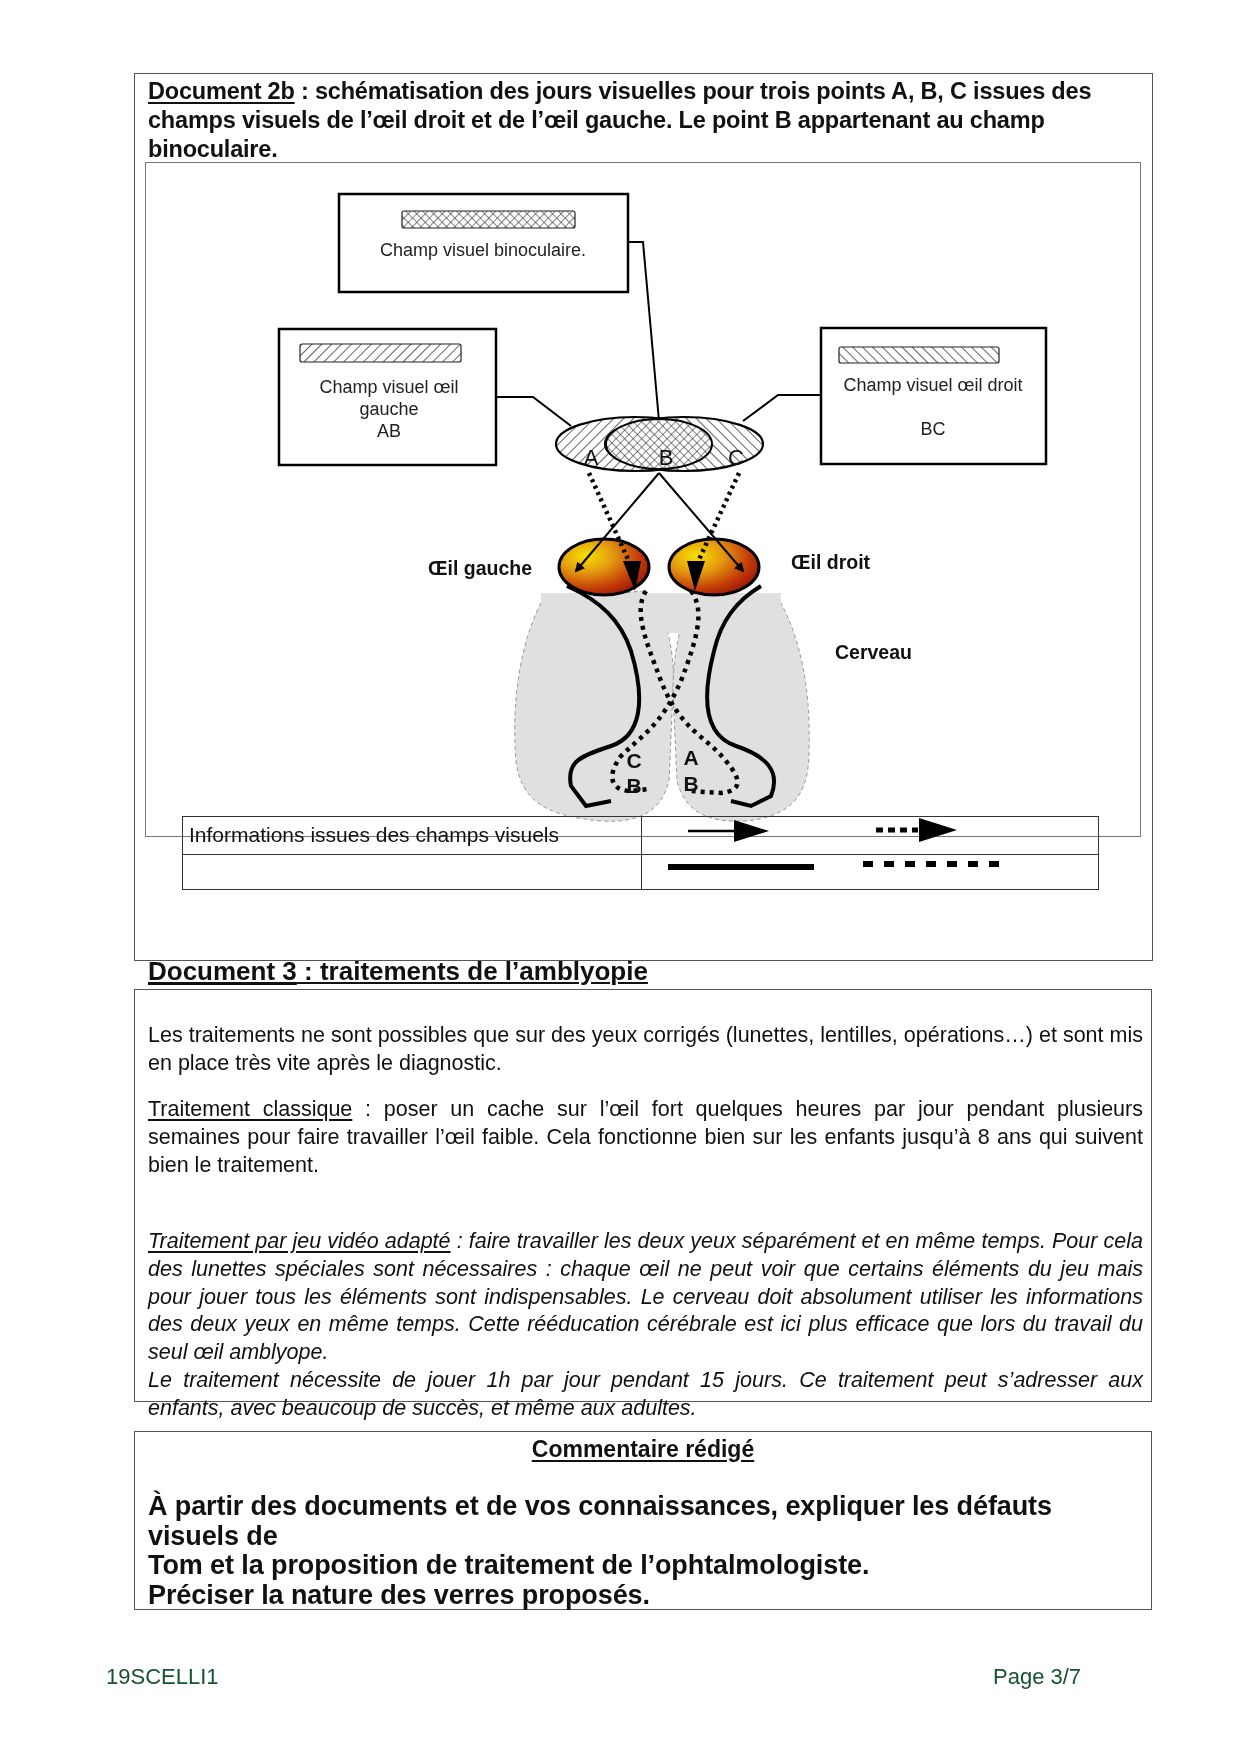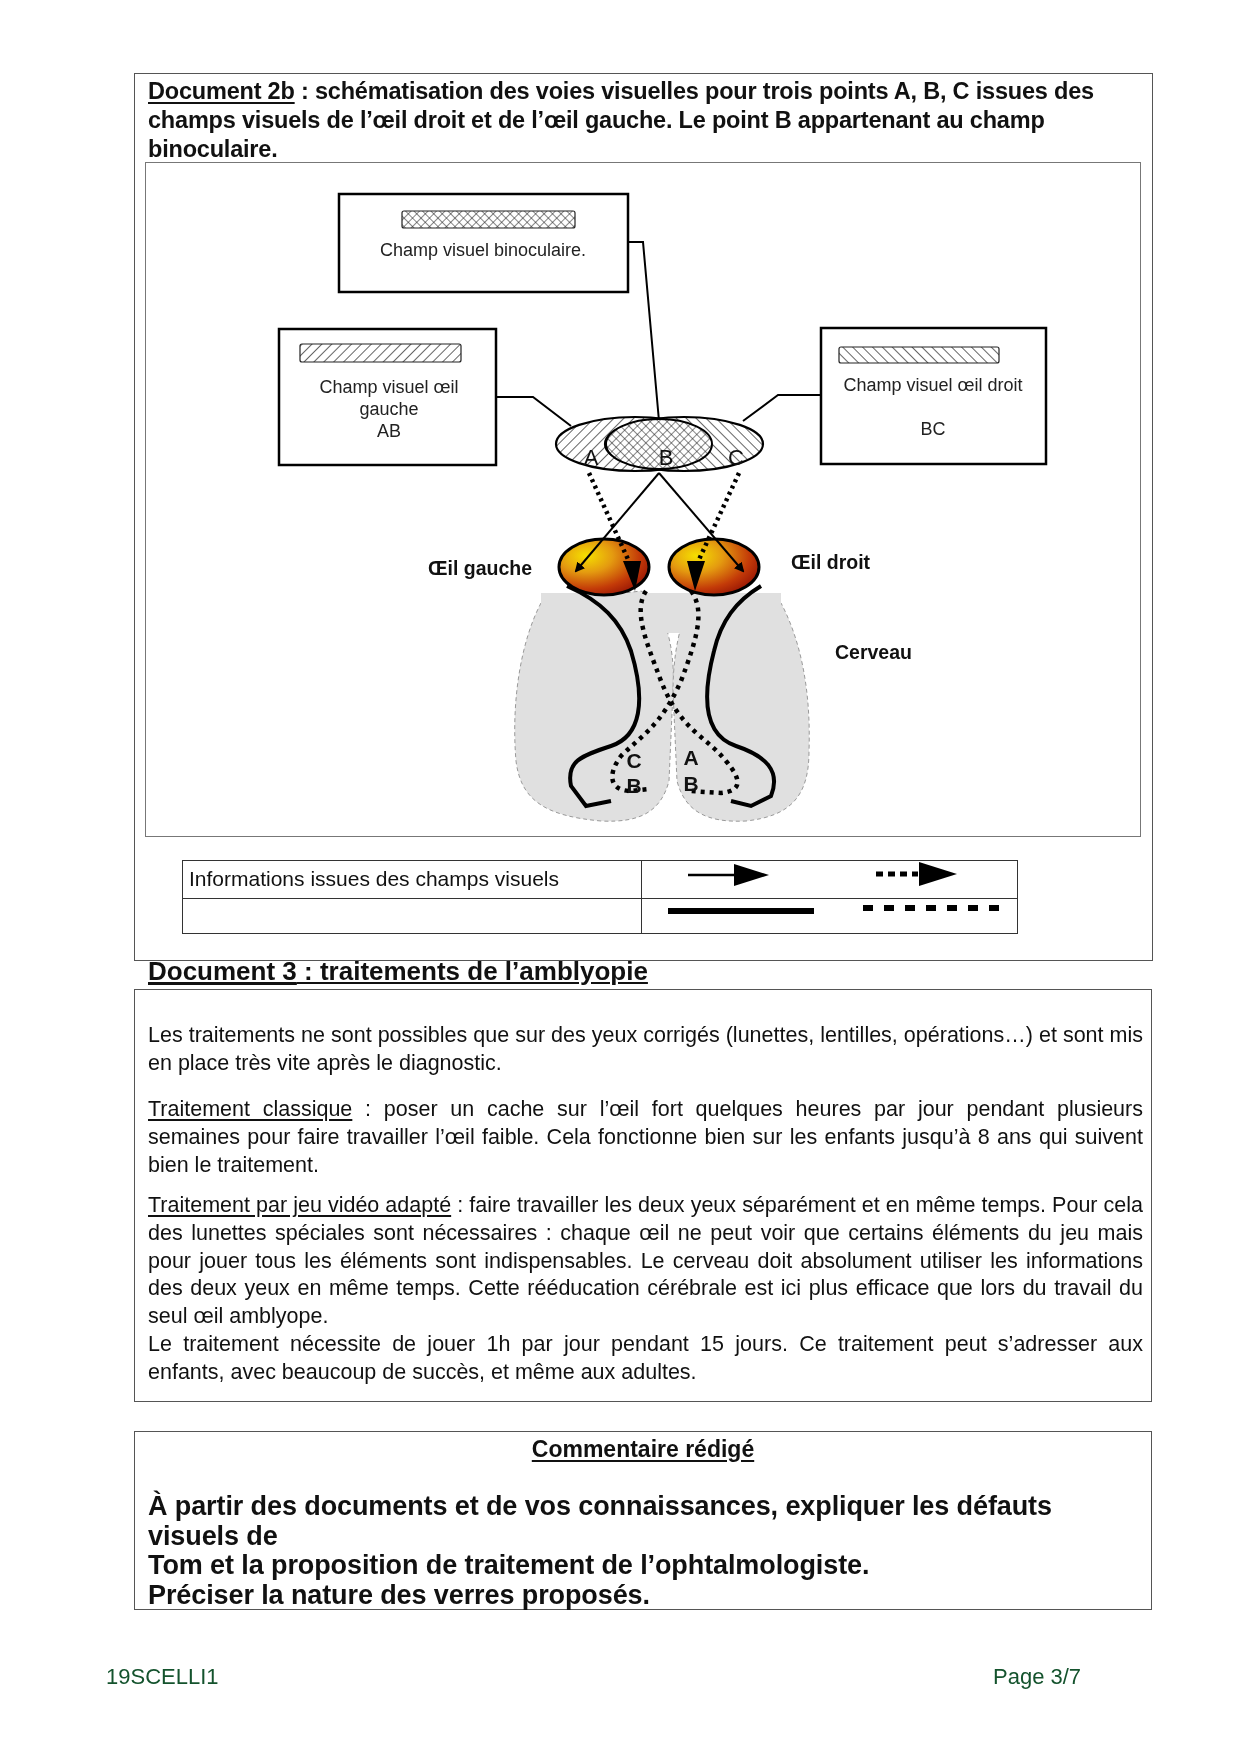--- a/index.html
+++ b/index.html
@@ -4,41 +4,41 @@
 <style>
   html, body { margin:0; padding:0; background:#ffffff; }
   body { width:1240px; height:1754px; position:relative; overflow:hidden;
          font-family:"Liberation Sans", sans-serif; color:#111; }
   .box { position:absolute; border:1.5px solid #555; box-sizing:border-box; background:#fff; }
   .u { text-decoration:underline; text-underline-offset:3px; }
   #doc2b-title { position:absolute; left:148px; top:77px; width:990px;
     font-size:23.5px; line-height:29px; font-weight:bold; letter-spacing:-0.2px; }
   #diagram { position:absolute; left:145px; top:162px; width:996px; height:675px;
     border:1.2px solid #777; box-sizing:border-box; }
-  #legend { position:absolute; left:182px; top:860px; width:836px; height:74px;
+  #legend { position:absolute; left:182px; top:816px; width:917px; height:74px;
     border:1.5px solid #333; box-sizing:border-box; }
   .leg-row { position:absolute; left:0; width:100%; height:37px; }
   .leg-label { position:absolute; left:6px; top:6px; font-size:21px; color:#111; }
   .doc3-text { position:absolute; left:148px; width:995px; font-size:21.5px;
     line-height:27.8px; text-align:justify; color:#111; }
   .doc3-text p { margin:0; }
   #doc3-title { position:absolute; left:148px; top:956px; font-size:26px; font-weight:bold;text-decoration:underline; }
   #comment-title { position:absolute; left:134px; width:1018px; top:1436px; text-align:center;
     font-size:23px; font-weight:bold; }
   #comment-body { position:absolute; left:148px; top:1492px; width:995px;
     font-size:27px; line-height:29.5px; font-weight:bold; letter-spacing:-0.1px; }
   .footer { position:absolute; top:1664px; font-size:22px; color:#14532d; }
   svg text { font-family:"Liberation Sans", sans-serif; }
 </style>
 </head>
 <body>
 
 <div class="box" style="left:134px; top:73px; width:1019px; height:888px;"></div>
 
-<div id="doc2b-title"><span class="u">Document 2b</span><span> : schématisation des voies visuelles pour trois points A, B, C issues des champs visuels de l’œil droit et de l’œil gauche. Le point B appartenant au champ binoculaire.</span></div>
+<div id="doc2b-title"><span class="u">Document 2b</span><span> : schématisation des jours visuelles pour trois points A, B, C issues des champs visuels de l’œil droit et de l’œil gauche. Le point B appartenant au champ binoculaire.</span></div>
 
 <div id="diagram">
   <svg width="996" height="675" viewBox="145 162 996 675" xmlns="http://www.w3.org/2000/svg" style="position:absolute;left:0;top:0;">
     <defs>
       <pattern id="hatchL" width="7" height="7" patternUnits="userSpaceOnUse" patternTransform="rotate(45)">
         <rect width="7" height="7" fill="#fff"></rect>
         <line x1="0" y1="0" x2="0" y2="7" stroke="#222" stroke-width="1.4"></line>
       </pattern>
       <pattern id="hatchR" width="7" height="7" patternUnits="userSpaceOnUse" patternTransform="rotate(-45)">
         <rect width="7" height="7" fill="#fff"></rect>
@@ -160,21 +160,21 @@
 <div class="box" style="left:134px; top:989px; width:1018px; height:413px;"></div>
 
 <div id="doc3-title"><span class="u">Document 3</span><span> : traitements de l’amblyopie</span></div>
 
 <div class="doc3-text" style="top:1022px;">
   <p>Les traitements ne sont possibles que sur des yeux corrigés (lunettes, lentilles, opérations…) et sont mis en place très vite après le diagnostic.</p>
 </div>
 <div class="doc3-text" style="top:1096px;">
   <p><span class="u">Traitement classique</span><span> : poser un cache sur l’œil fort quelques heures par jour pendant plusieurs semaines pour faire travailler l’œil faible. Cela fonctionne bien sur les enfants jusqu’à 8 ans qui suivent bien le traitement.</span></p>
 </div>
-<div class="doc3-text" style="top:1192px;">
+<div class="doc3-text" style="top:1228px;font-style:italic;">
   <p><span class="u">Traitement par jeu vidéo adapté</span><span> : faire travailler les deux yeux séparément et en même temps. Pour cela des lunettes spéciales sont nécessaires : chaque œil ne peut voir que certains éléments du jeu mais pour jouer tous les éléments sont indispensables. Le cerveau doit absolument utiliser les informations des deux yeux en même temps. Cette rééducation cérébrale est ici plus efficace que lors du travail du seul œil amblyope.</span></p>
   <p>Le traitement nécessite de jouer 1h par jour pendant 15 jours. Ce traitement peut s’adresser aux enfants, avec beaucoup de succès, et même aux adultes.</p>
 </div>
 
 <div class="box" style="left:134px; top:1431px; width:1018px; height:179px;"></div>
 <div id="comment-title"><span class="u">Commentaire rédigé</span></div>
 <div id="comment-body">
   <div>À partir des documents et de vos connaissances, expliquer les défauts visuels de</div>
   <div>Tom et la proposition de traitement de l’ophtalmologiste.</div>
   <div>Préciser la nature des verres proposés.</div>

